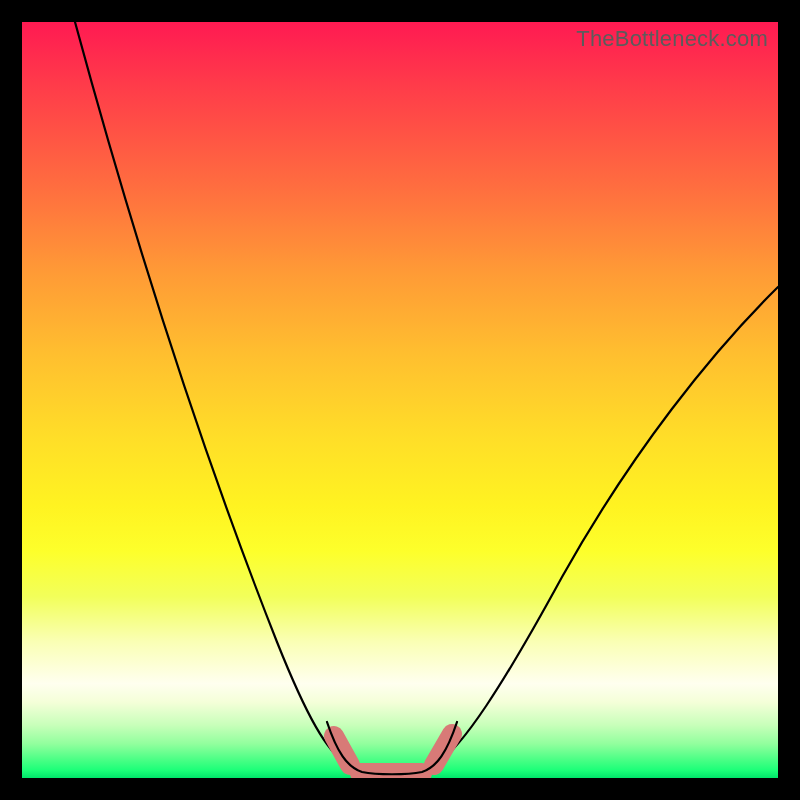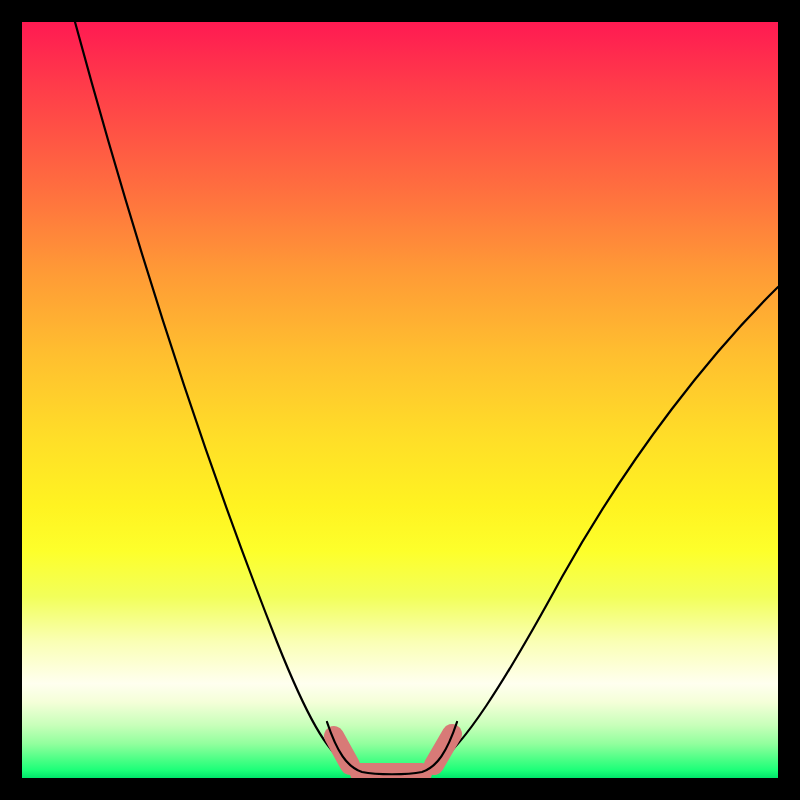--- a/index.html
+++ b/index.html
@@ -75,20 +75,21 @@
 </style>
 </head>
 <body>
 
 <div class="frame">
 
   <div class="plot-area">
 
     <div class="gradient-bg"></div>
 
+    <div class="watermark">TheBottleneck.com</div>
 
     <svg class="curve-layer" viewBox="0 0 756 756" preserveAspectRatio="none">
 
       <path fill="none" stroke="#000" stroke-width="2.2" stroke-linecap="round" d="M 53 0
                C 110 210, 180 430, 255 620
                C 285 695, 305 730, 325 742
                C 338 749, 350 751, 370 751
                C 390 751, 402 749, 414 742
                C 440 726, 480 665, 540 555
                C 610 430, 690 330, 756 265"></path>

